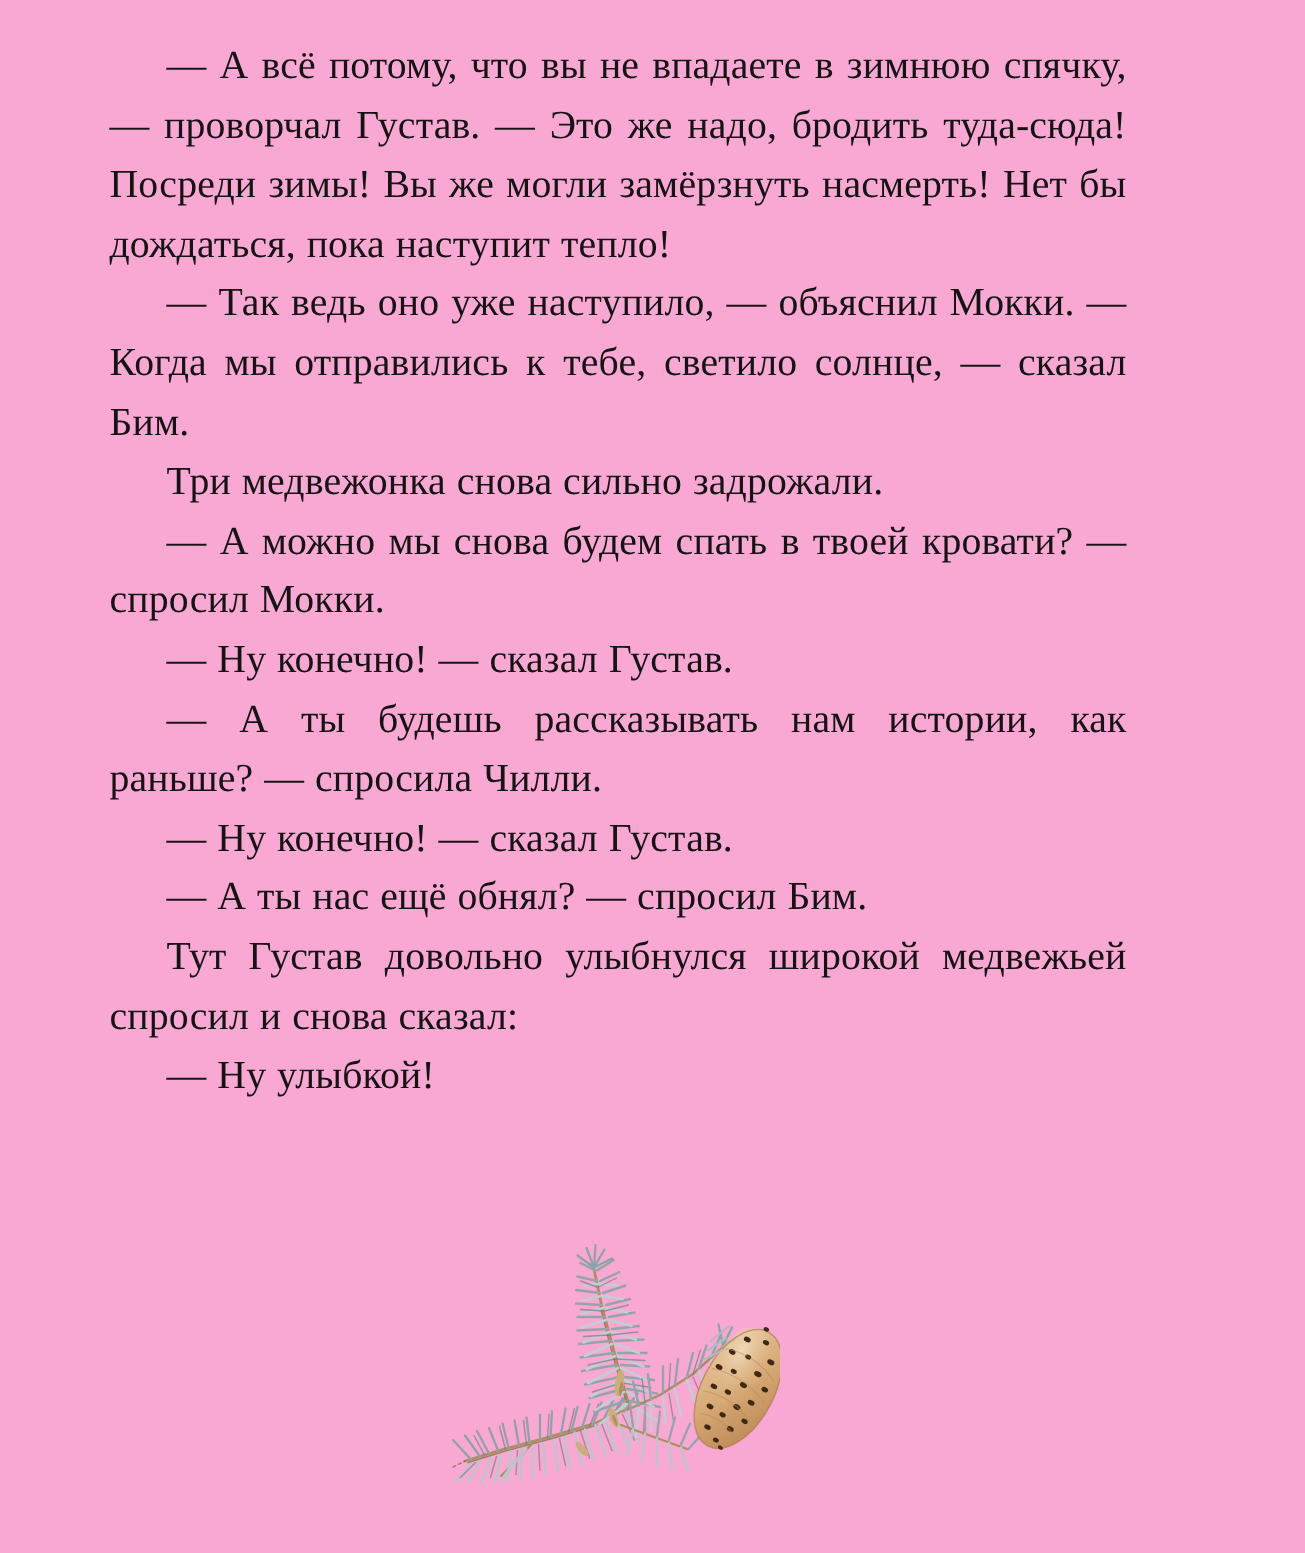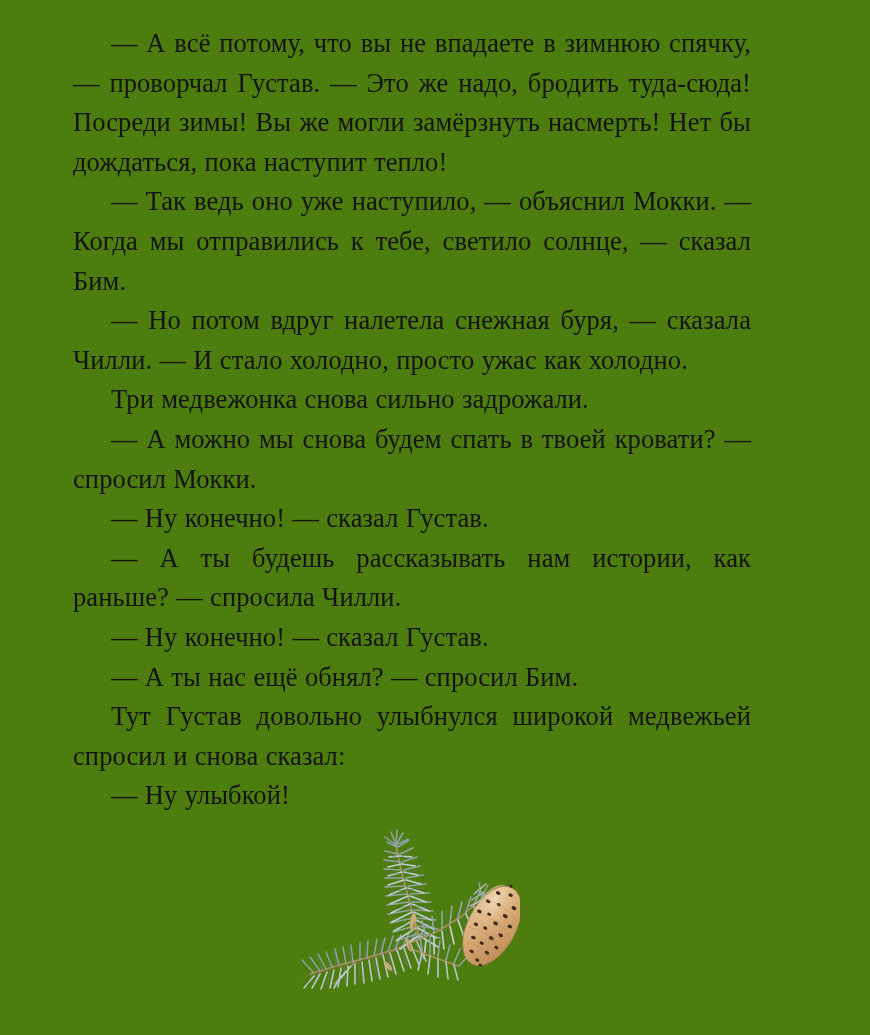--- a/index.html
+++ b/index.html
@@ -12,21 +12,21 @@
     width: 870px;
     height: 1035px;
     position: relative;
     overflow: hidden;
     font-family: "Liberation Serif", "DejaVu Serif", serif;
   }
 
   #page {
     position: absolute;
     inset: 0;
-    background: #4d7c0f;
+    background: #f9a8d4;
   }
 
   #text-block {
     position: absolute;
     left: 73px;
     top: 24px;
     width: 678px;
   }
 
   .para {
@@ -56,21 +56,20 @@
   }
 </style>
 </head>
 <body>
 
 <div id="page">
 
   <div id="text-block">
     <p class="para">— А всё потому, что вы не впадаете в зимнюю спячку, — проворчал Густав. — Это же надо, бродить туда-сюда! Посреди зимы! Вы же могли замёрзнуть насмерть! Нет бы дождаться, пока наступит тепло!</p>
     <p class="para">— Так ведь оно уже наступило, — объяснил Мокки. — Когда мы отправились к тебе, светило солнце, — сказал Бим.</p>
-    <p class="para">— Но потом вдруг налетела снежная буря, — сказала Чилли. — И стало холодно, просто ужас как холодно.</p>
     <p class="para">Три медвежонка снова сильно задрожали.</p>
     <p class="para">— А можно мы снова будем спать в твоей кровати? — спросил Мокки.</p>
     <p class="para">— Ну конечно! — сказал Густав.</p>
     <p class="para">— А ты будешь рассказывать нам истории, как раньше? — спросила Чилли.</p>
     <p class="para">— Ну конечно! — сказал Густав.</p>
     <p class="para">— А ты нас ещё обнял? — спросил Бим.</p>
     <p class="para">Тут Густав довольно улыбнулся широкой медвежьей спросил и снова сказал:</p>
     <p class="para">— Ну улыбкой!</p>
   </div>
 

